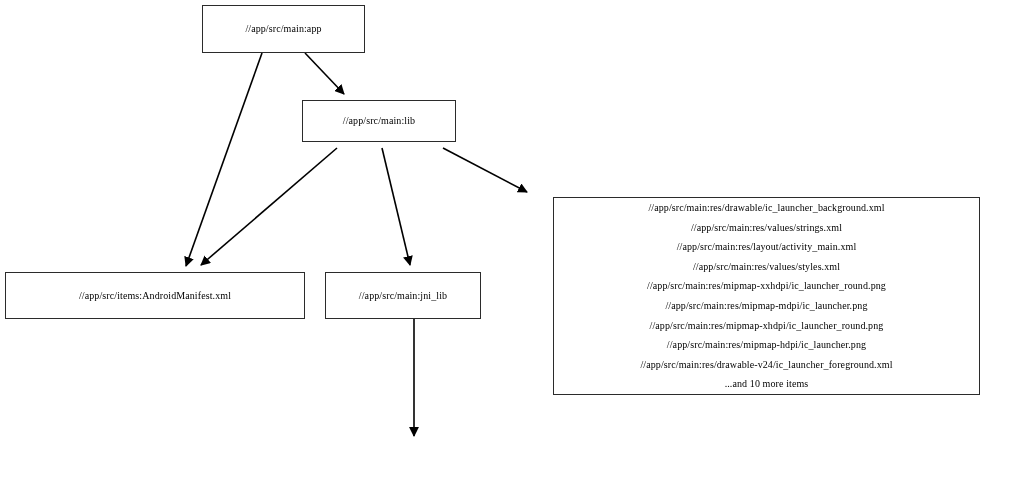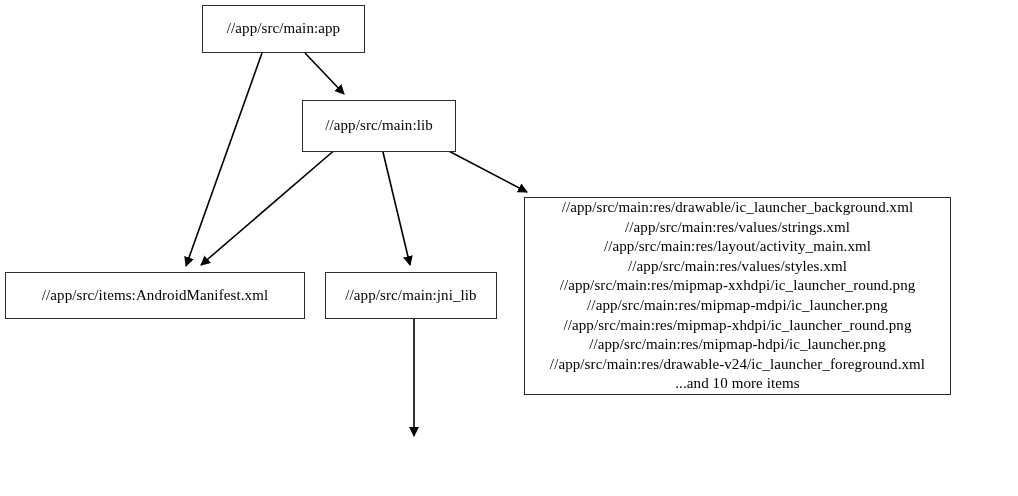--- a/index.html
+++ b/index.html
@@ -31,31 +31,31 @@
     box-sizing: border-box;
     background: #ffffff;
     border: 1px solid #2b2b2b;
     display: flex;
     align-items: center;
     justify-content: center;
     text-align: center;
     z-index: 2;
   }
   .node-label {
-    font-size: 15px;
+    font-size: 10px;
     line-height: 19.6px;
     letter-spacing: 0.1px;
     white-space: pre;
     color: #000000;
   }
   #node-app       { left: 202px; top: 5px;   width: 163px; height: 48px; }
-  #node-lib       { left: 302px; top: 100px; width: 154px; height: 52px; }
+  #node-lib       { left: 302px; top: 100px; width: 154px; height: 42px; }
   #node-manifest  { left: 5px;   top: 272px; width: 300px; height: 47px; }
-  #node-jnilib    { left: 325px; top: 272px; width: 172px; height: 47px; }
-  #node-res       { left: 524px; top: 197px; width: 427px; height: 198px; }
+  #node-jnilib    { left: 325px; top: 272px; width: 156px; height: 47px; }
+  #node-res       { left: 553px; top: 197px; width: 427px; height: 198px; }
   #node-nativelib { left: 280px; top: 443px; width: 271px; height: 47px; }
   #node-res .node-label {
     white-space: normal;
     padding: 0 6px;
   }
 </style>
 </head>
 <body>
 
 <div id="graph">

